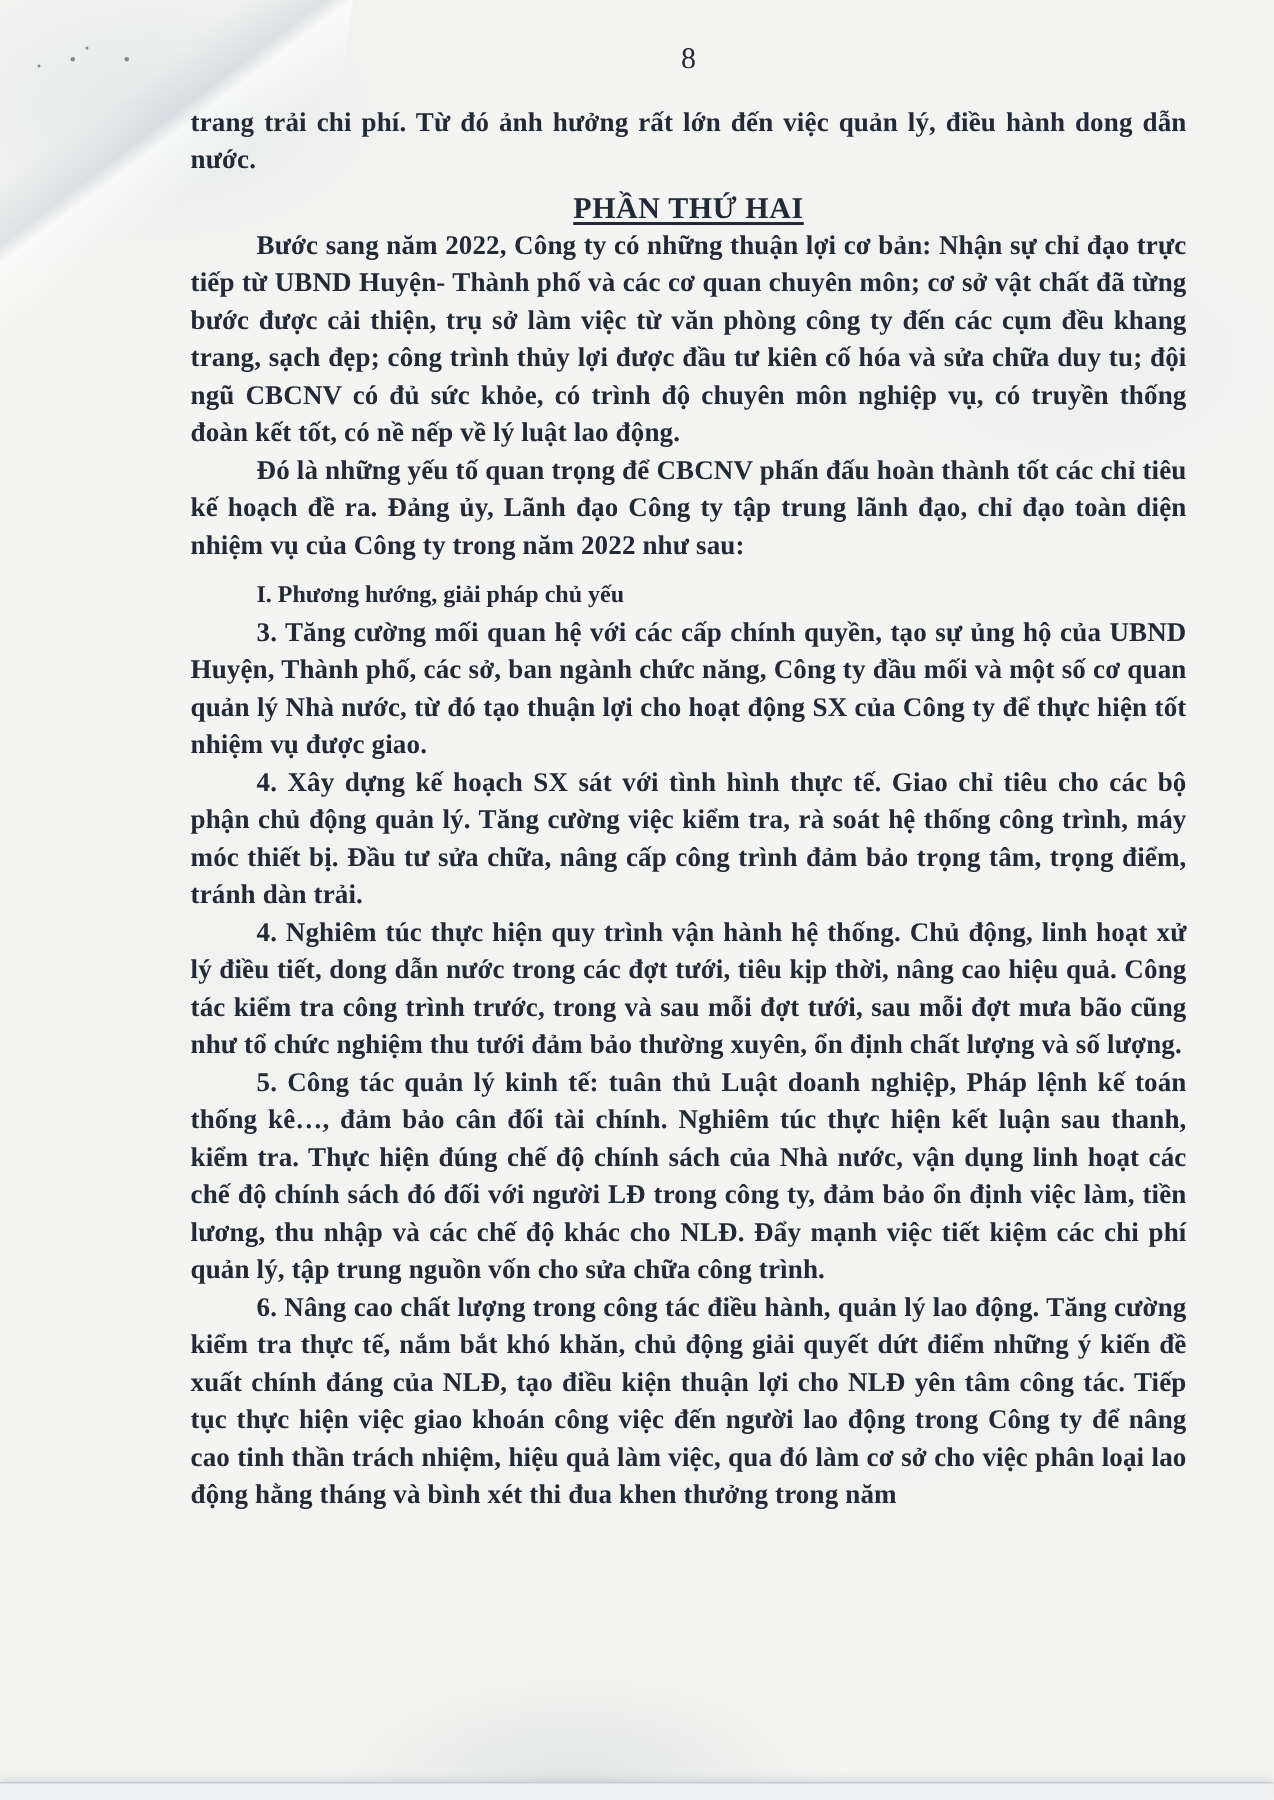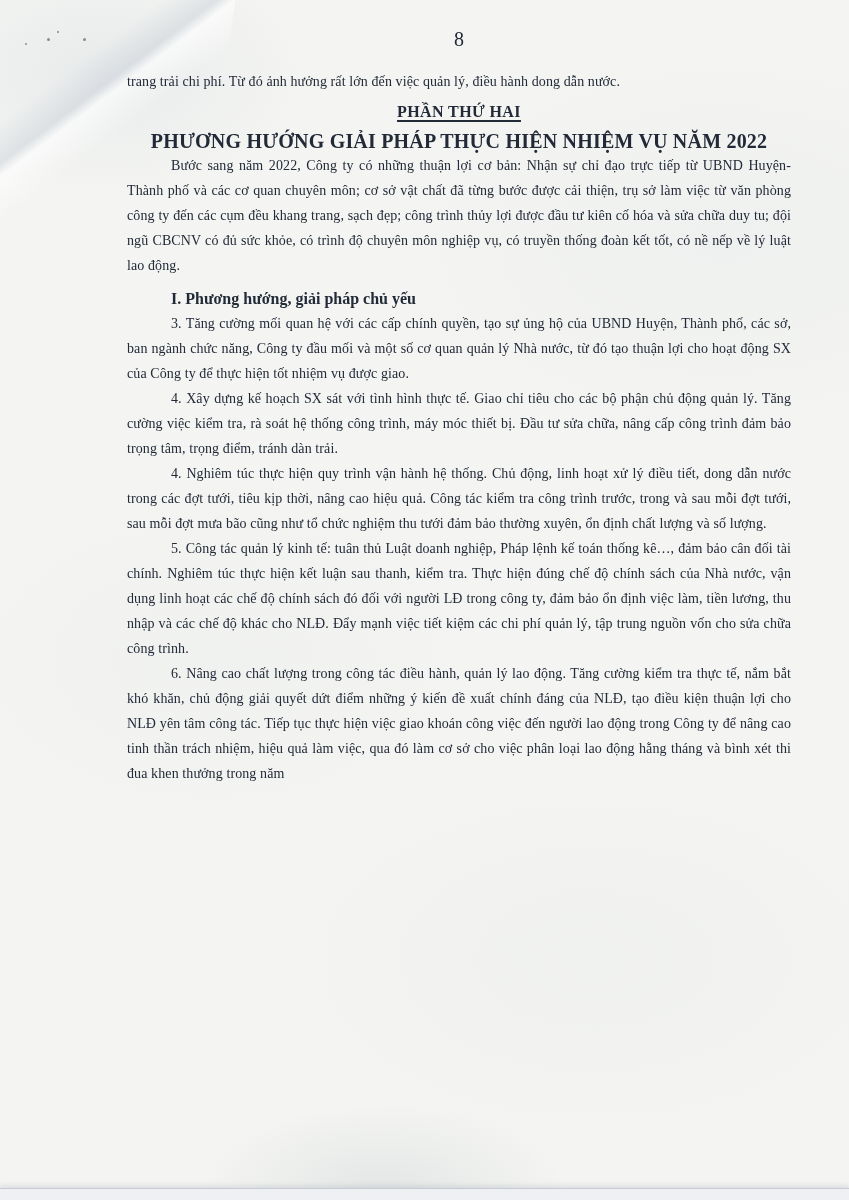--- a/index.html
+++ b/index.html
@@ -72,32 +72,33 @@
     top: 28px;
     width: 664px;
   }
   .page-number {
     text-align: center;
     font-size: 20px;
     margin: 0 0 18px 0;
   }
   p.body-par {
     margin: 0;
-    font-size: 14px;
+    font-size: 18px;
     line-height: 25px;
     text-align: justify;
     text-indent: 44px;
     letter-spacing: 0.1px;
+    font-weight: bold;
   }
   p.no-indent { text-indent: 0; }
   .par-gap { margin-top: 7px; }
   .part-heading {
     margin: 9px 0 0 0;
     text-align: center;
-    font-size: 16px;
+    font-size: 20px;
     font-weight: 700;
     letter-spacing: 0.4px;
   }
   .part-heading .underlined {
     text-decoration: underline;
     text-decoration-thickness: 2px;
     text-underline-offset: 3px;
   }
   .part-title {
     margin: 9px 0 0 0;
@@ -124,24 +125,24 @@
 <div class="pen-dot dot3"></div>
 <div class="pen-dot dot4"></div>
 
 <div class="content">
   <div class="page-number">8</div>
 
   <p class="body-par no-indent">trang trải chi phí. Từ đó ảnh hưởng rất lớn đến việc quản lý, điều hành dong dẫn nước.</p>
 
   <h2 class="part-heading"><span class="underlined">PHẦN THỨ HAI</span></h2>
 
-  <h2 class="part-title">PHƯƠNG HƯỚNG GIẢI PHÁP THỰC HIỆN NHIỆM VỤ NĂM 2022</h2>
 
   <p class="body-par par-gap">Bước sang năm 2022, Công ty có những thuận lợi cơ bản: Nhận sự chỉ đạo trực tiếp từ UBND Huyện- Thành phố và các cơ quan chuyên môn; cơ sở vật chất đã từng bước được cải thiện, trụ sở làm việc từ văn phòng công ty đến các cụm đều khang trang, sạch đẹp; công trình thủy lợi được đầu tư kiên cố hóa và sửa chữa duy tu; đội ngũ CBCNV có đủ sức khỏe, có trình độ chuyên môn nghiệp vụ, có truyền thống đoàn kết tốt, có nề nếp về lý luật lao động.</p>
 
+  <p class="body-par par-gap">Đó là những yếu tố quan trọng để CBCNV phấn đấu hoàn thành tốt các chỉ tiêu kế hoạch đề ra. Đảng ủy, Lãnh đạo Công ty tập trung lãnh đạo, chỉ đạo toàn diện nhiệm vụ của Công ty trong năm 2022 như sau:</p>
 
   <h3 class="section-heading">I. Phương hướng, giải pháp chủ yếu</h3>
 
   <p class="body-par par-gap">3. Tăng cường mối quan hệ với các cấp chính quyền, tạo sự ủng hộ của UBND Huyện, Thành phố, các sở, ban ngành chức năng, Công ty đầu mối và một số cơ quan quản lý Nhà nước, từ đó tạo thuận lợi cho hoạt động SX của Công ty để thực hiện tốt nhiệm vụ được giao.</p>
   <p class="body-par par-gap">4. Xây dựng kế hoạch SX sát với tình hình thực tế. Giao chỉ tiêu cho các bộ phận chủ động quản lý. Tăng cường việc kiểm tra, rà soát hệ thống công trình, máy móc thiết bị. Đầu tư sửa chữa, nâng cấp công trình đảm bảo trọng tâm, trọng điểm, tránh dàn trải.</p>
   <p class="body-par par-gap">4. Nghiêm túc thực hiện quy trình vận hành hệ thống. Chủ động, linh hoạt xử lý điều tiết, dong dẫn nước trong các đợt tưới, tiêu kịp thời, nâng cao hiệu quả. Công tác kiểm tra công trình trước, trong và sau mỗi đợt tưới, sau mỗi đợt mưa bão cũng như tổ chức nghiệm thu tưới đảm bảo thường xuyên, ổn định chất lượng và số lượng.</p>
   <p class="body-par par-gap">5. Công tác quản lý kinh tế: tuân thủ Luật doanh nghiệp, Pháp lệnh kế toán thống kê…, đảm bảo cân đối tài chính. Nghiêm túc thực hiện kết luận sau thanh, kiểm tra. Thực hiện đúng chế độ chính sách của Nhà nước, vận dụng linh hoạt các chế độ chính sách đó đối với người LĐ trong công ty, đảm bảo ổn định việc làm, tiền lương, thu nhập và các chế độ khác cho NLĐ. Đẩy mạnh việc tiết kiệm các chi phí quản lý, tập trung nguồn vốn cho sửa chữa công trình.</p>
   <p class="body-par par-gap">6. Nâng cao chất lượng trong công tác điều hành, quản lý lao động. Tăng cường kiểm tra thực tế, nắm bắt khó khăn, chủ động giải quyết dứt điểm những ý kiến đề xuất chính đáng của NLĐ, tạo điều kiện thuận lợi cho NLĐ yên tâm công tác. Tiếp tục thực hiện việc giao khoán công việc đến người lao động trong Công ty để nâng cao tinh thần trách nhiệm, hiệu quả làm việc, qua đó làm cơ sở cho việc phân loại lao động hằng tháng và bình xét thi đua khen thưởng trong năm</p>
 </div>
 

